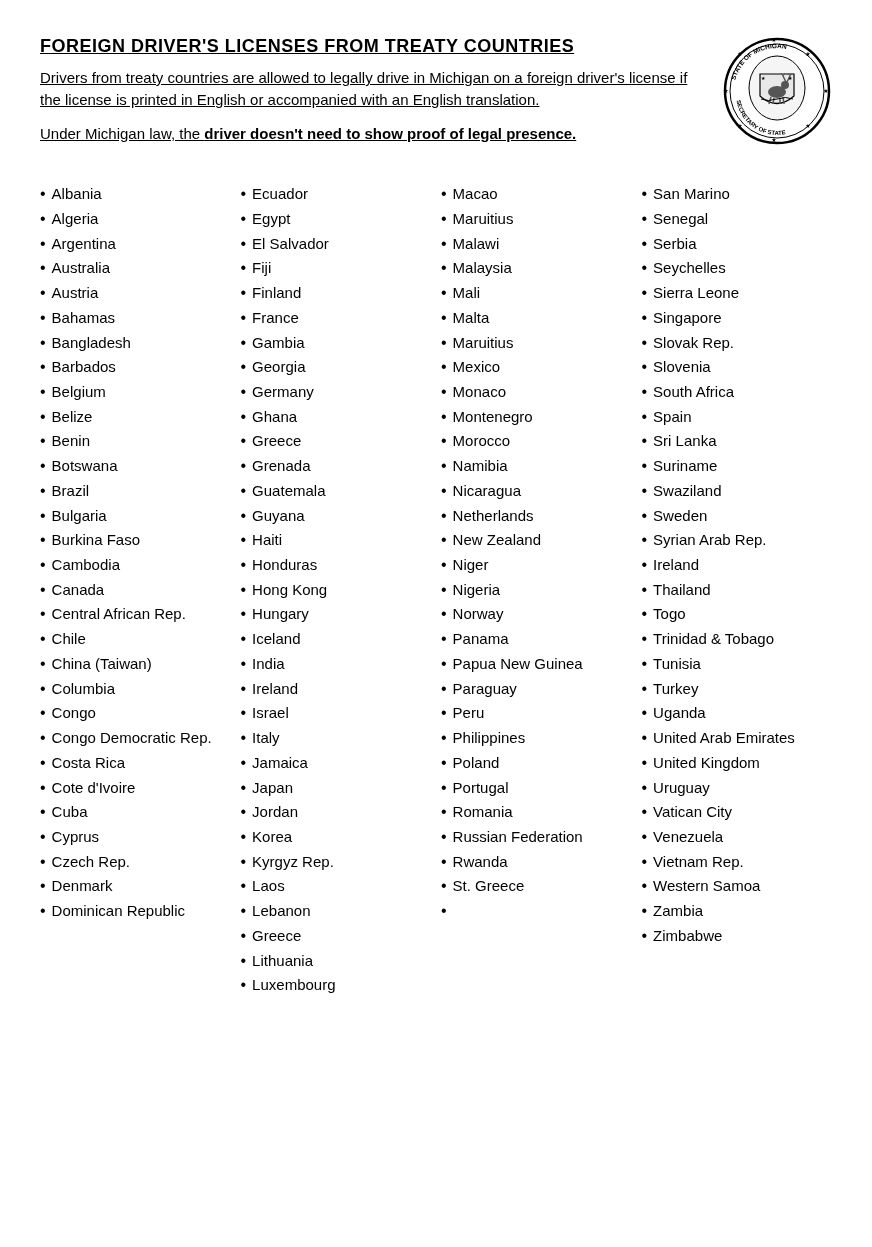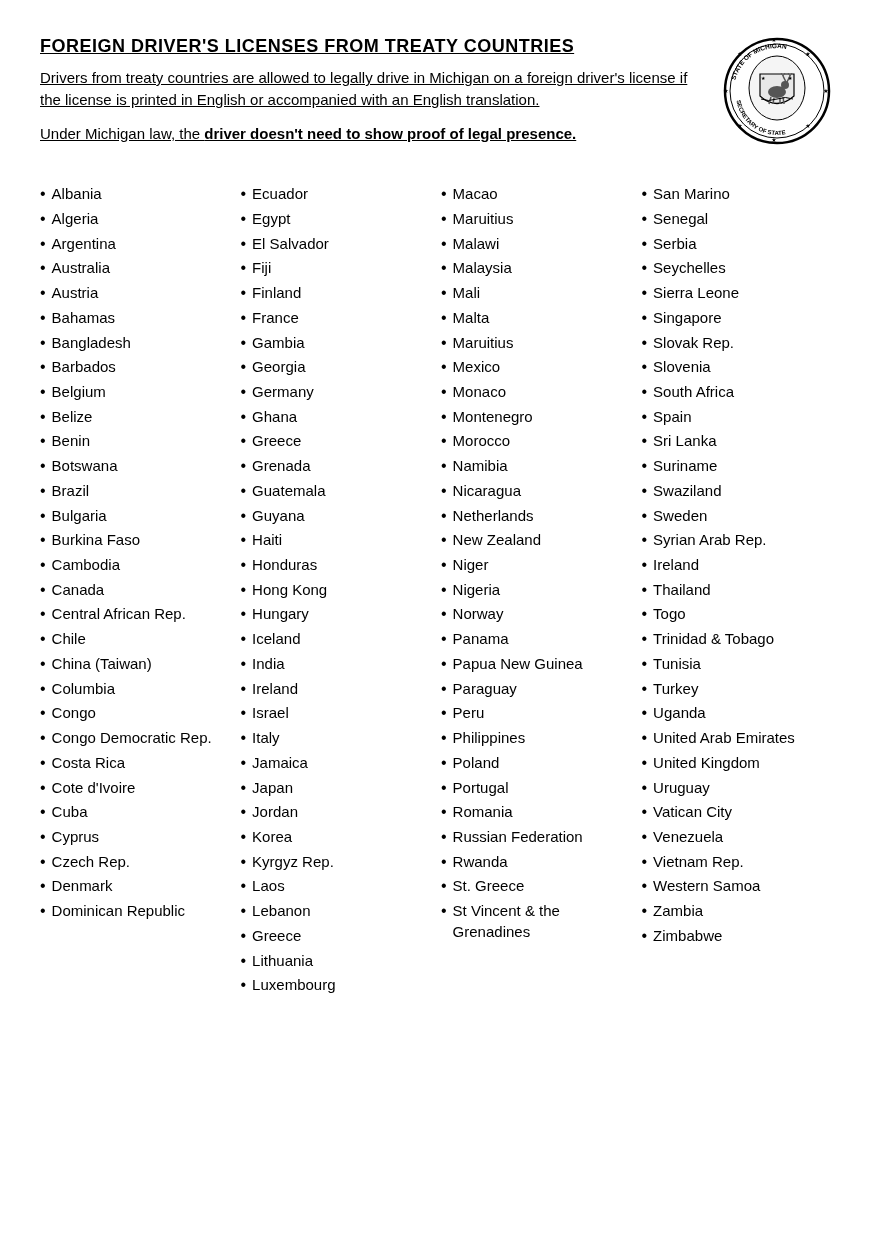--- a/index.html
+++ b/index.html
@@ -524,21 +524,20 @@
         <div class="country-item">
           <span class="bullet">•</span>
           <span class="country-name">Rwanda</span>
         </div>
         <div class="country-item">
           <span class="bullet">•</span>
           <span class="country-name">St. Greece</span>
         </div>
         <div class="country-item">
           <span class="bullet">•</span>
-          <span class="country-name">St Vincent &amp; the Grenadines</span>
         </div>
       </div>
       <div class="column">
         <div class="country-item">
           <span class="bullet">•</span>
           <span class="country-name">San Marino</span>
         </div>
         <div class="country-item">
           <span class="bullet">•</span>
           <span class="country-name">Senegal</span>

